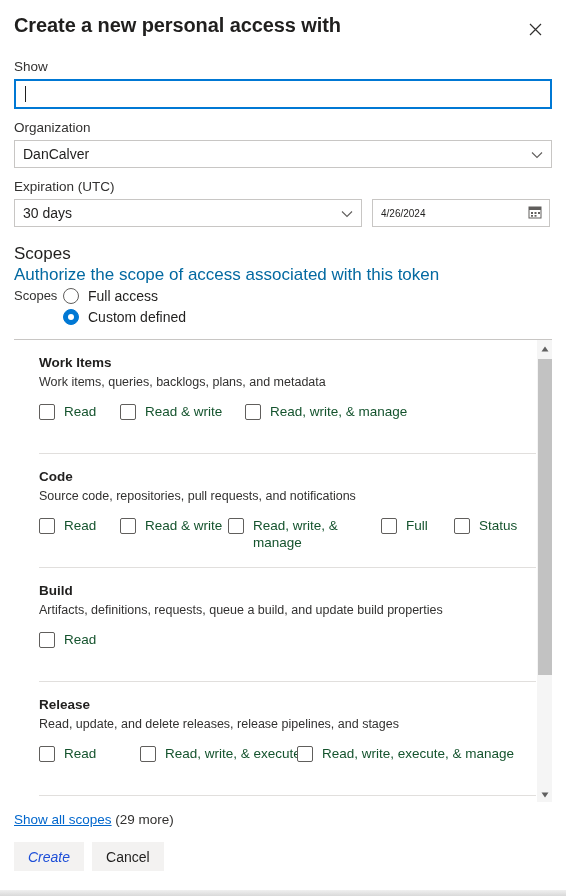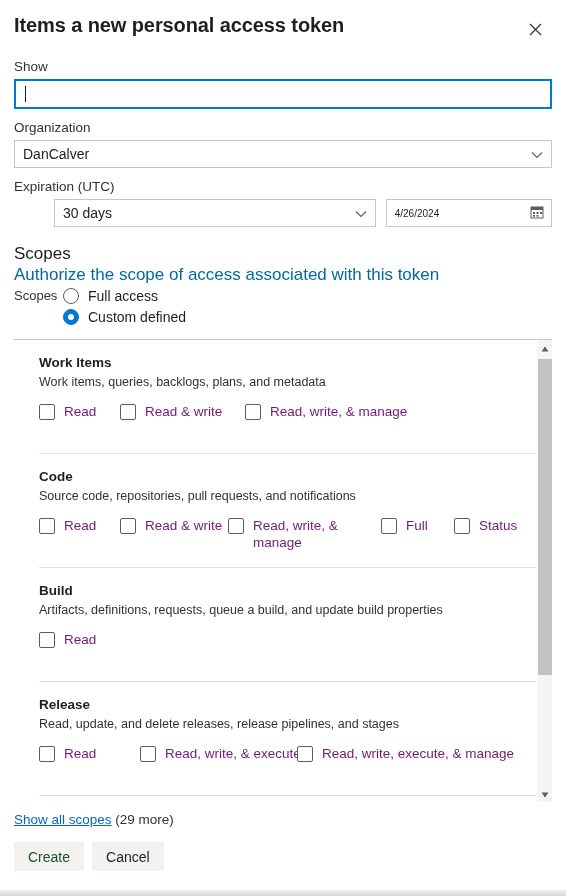--- a/index.html
+++ b/index.html
@@ -80,21 +80,20 @@
     cursor: pointer;
   }
   .chev {
     position: absolute;
     right: 8px; top: 50%;
     transform: translateY(-50%);
   }
   .expiry-row {
     display: flex;
     gap: 10px;
-    margin-left: 40px;
   }
   .expiry-row .select-box { width: 348px; }
   .date-box {
     position: relative;
     width: 178px; height: 28px;
     border: 1px solid #c8c6c4;
     background: #ffffff;
     display: flex; align-items: center;
     padding: 0 30px 0 8px;
     font-size: 10px;
@@ -205,21 +204,21 @@
     width: 16px; height: 16px;
     border: 1px solid #605e5c;
     border-radius: 2px;
     background: #fff;
     margin-right: 9px;
     flex: 0 0 auto;
     margin-top: 1px;
   }
   .cb-label {
     font-size: 13.5px;
-    color: #701a75;
+    color: #14532d;
     line-height: 17px;
   }
   .cb-label.wrap { width: 86px; }
   
   .scrollbar {
     position: absolute;
     right: 0; top: 0;
     width: 16px;
     height: 463px;
     background: #f5f5f5;
@@ -263,38 +262,39 @@
     min-width: 66px;
     padding: 0 14px;
     border: none;
     font-family: "Liberation Sans", sans-serif;
     font-size: 14px;
     cursor: pointer;
     background: #f3f2f1;
     color: #201f1e;
   }
   .btn.disabled {
-    color: #14532d;
+    color: #1d4ed8;
     background: #f3f2f1;
     cursor: default;
+    font-style: italic;
   }
   .bottom-shadow {
     position: absolute;
     left: 0; bottom: 0;
     width: 566px; height: 6px;
     background: linear-gradient(to bottom, #f0f0f0, #d9d9d9);
   }
 </style>
 </head>
 <body>
 
 <div class="panel">
 
   <div class="header">
-    <div class="title">Items a new personal access token</div>
+    <div class="title">Create a new personal access with</div>
     <button class="close-btn">
       <span>
         <svg width="13" height="13" viewBox="0 0 13 13">
           <path d="M1 1 L12 12 M12 1 L1 12" stroke="#323130" stroke-width="1.2" fill="none"></path>
         </svg>
       </span>
     </button>
   </div>
 
   <div class="field-label">Show</div>

